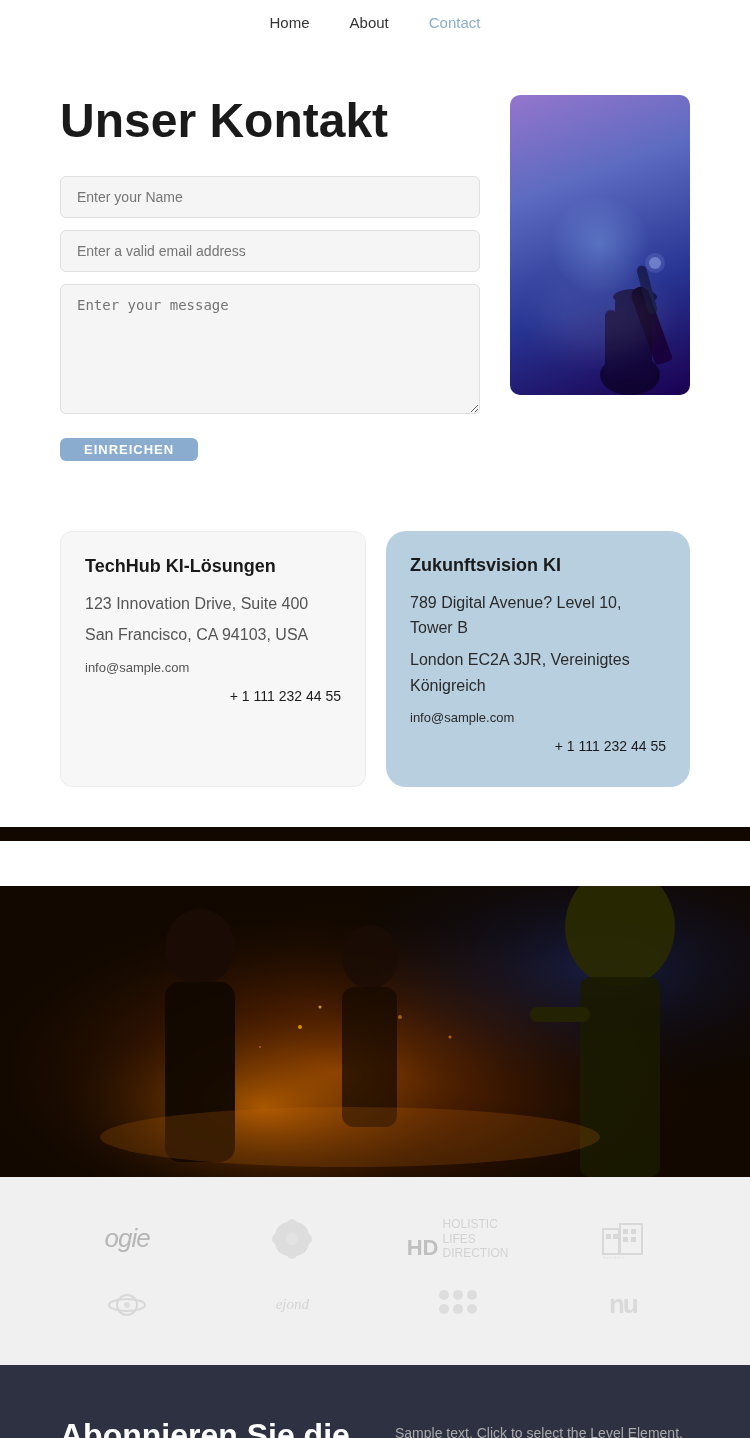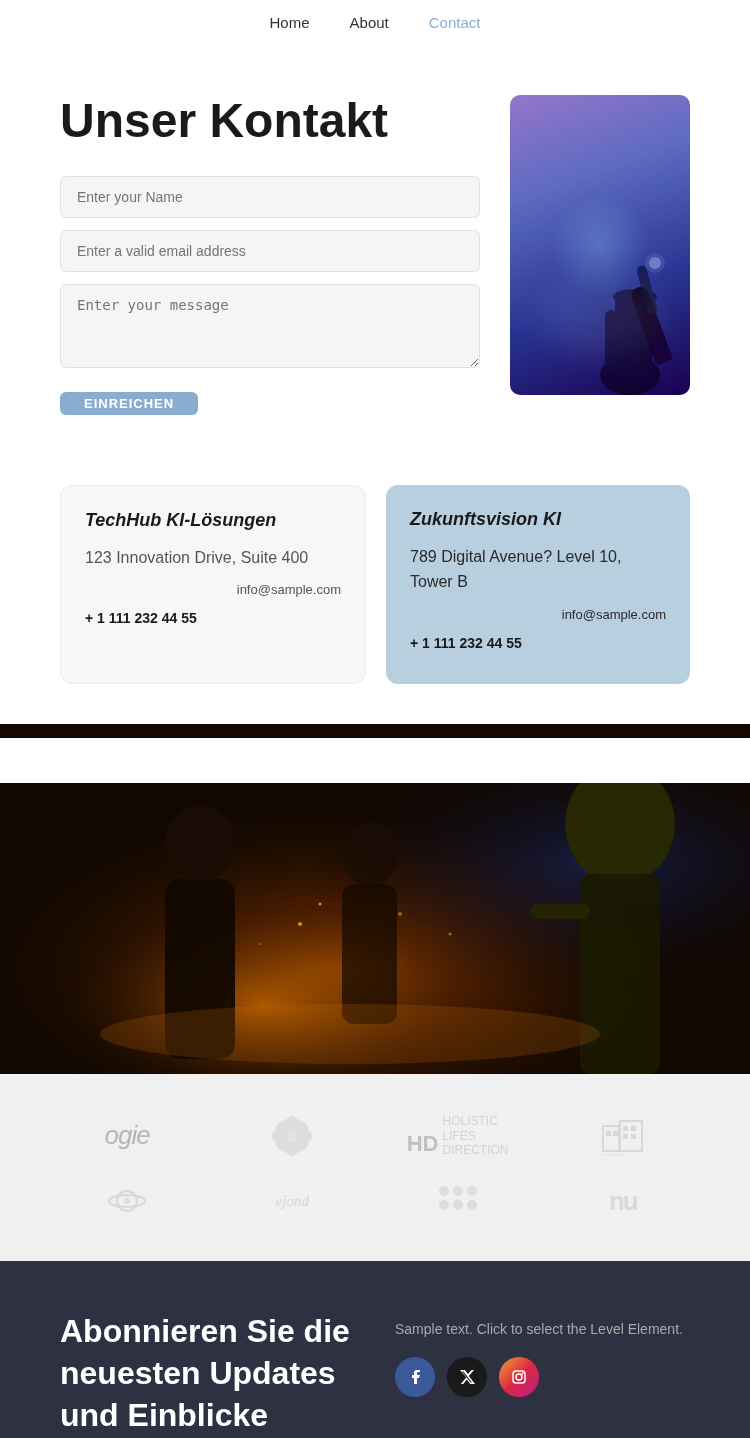--- a/index.html
+++ b/index.html
@@ -12,40 +12,40 @@
 
     
     .hero-section { display: flex; padding: 50px 60px 40px 60px; gap: 30px; align-items: flex-start; background: #fff; }
     .hero-left { flex: 1; }
     .hero-left h1 { font-size: 48px; font-weight: 700; color: #1a1a1a; margin-bottom: 28px; line-height: 1.1; }
     .form-group { margin-bottom: 12px; }
     .form-group input, .form-group textarea {
       width: 100%; padding: 12px 16px; border: 1px solid #e0e0e0; border-radius: 6px;
       background: #f5f5f5; font-size: 14px; color: #999; outline: none;
     }
-    .form-group textarea { height: 84px; resize: vertical; }
+    .form-group textarea { height: 130px; resize: vertical; }
     .submit-btn {
       background: #8aadcf; color: #fff; border: none; padding: 4px 24px;
       border-radius: 6px; font-size: 13px; font-weight: 600; letter-spacing: 1px;
       cursor: pointer; margin-top: 8px; text-transform: uppercase;
     }
     .hero-right { width: 180px; flex-shrink: 0; }
 
     
     .cards-section { display: flex; gap: 20px; padding: 30px 60px 40px 60px; background: #fff; }
     .card { flex: 1; border-radius: 12px; padding: 24px; }
     .card-white { background: #f7f7f7; border: 1px solid #ececec; }
-    .card-blue { background: #b8cfe0; }
-    .card h3 { font-size: 18px; font-weight: 700; color: #1a1a1a; margin-bottom: 14px; font-style: italic; }
+    .card-blue { background: #b8cfe0; border-radius: 20px; }
+    .card h3 { font-size: 18px; font-weight: 700; color: #1a1a1a; margin-bottom: 14px; }
     .card-blue h3 { color: #1a1a1a; }
     .card p { font-size: 16px; color: #555; line-height: 1.6; margin-bottom: 6px; }
     .card-blue p { color: #2a2a2a; }
-    .card .email { font-size: 13px; color: #555; margin: 10px 0 6px 0; text-align: right; }
+    .card .email { font-size: 13px; color: #555; margin: 10px 0 6px 0; }
     .card-blue .email { color: #2a2a2a; }
-    .card .phone { font-size: 14px; font-weight: 700; color: #1a1a1a; }
+    .card .phone { font-size: 14px; font-weight: 400; color: #1a1a1a; text-align: right; }
 
     
     .full-image { width: 750px; height: 350px; position: relative; overflow: hidden; }
     .full-image-bg {
       width: 100%; height: 100%;
       background: linear-gradient(135deg, #1a0a00 0%, #3d1c00 20%, #8b4500 40%, #d4700a 55%, #1a1a2e 80%, #0a0a1a 100%);
       display: flex; align-items: center; justify-content: center;
     }
     .full-image-nav { position: absolute; top: 14px; width: 100%; display: flex; justify-content: center; gap: 40px; z-index: 10; }
     .full-image-nav a { text-decoration: none; font-size: 15px; color: rgba(255,255,255,0.85); }
@@ -145,26 +145,28 @@
         <circle cx="75" cy="28" r="10" fill="rgba(180,200,255,0.2)"></circle>
       </svg>
     </div>
   </div>
 </section>
 
 <section class="cards-section">
   <div class="card card-white">
     <h3>TechHub KI-Lösungen</h3>
     <p>123 Innovation Drive, Suite 400</p>
+    <p>San Francisco, CA 94103, USA</p>
     <p class="email">info@sample.com</p>
     <p class="phone">+ 1 111 232 44 55</p>
   </div>
   <div class="card card-blue">
     <h3>Zukunftsvision KI</h3>
     <p>789 Digital Avenue? Level 10, Tower B</p>
+    <p>London EC2A 3JR, Vereinigtes Königreich</p>
     <p class="email">info@sample.com</p>
     <p class="phone">+ 1 111 232 44 55</p>
   </div>
 </section>
 
 <div class="full-image">
   <div class="full-image-bg">
     <svg width="750" height="350" viewBox="0 0 750 350">
 
       <rect width="750" height="350" fill="#120800"></rect>

